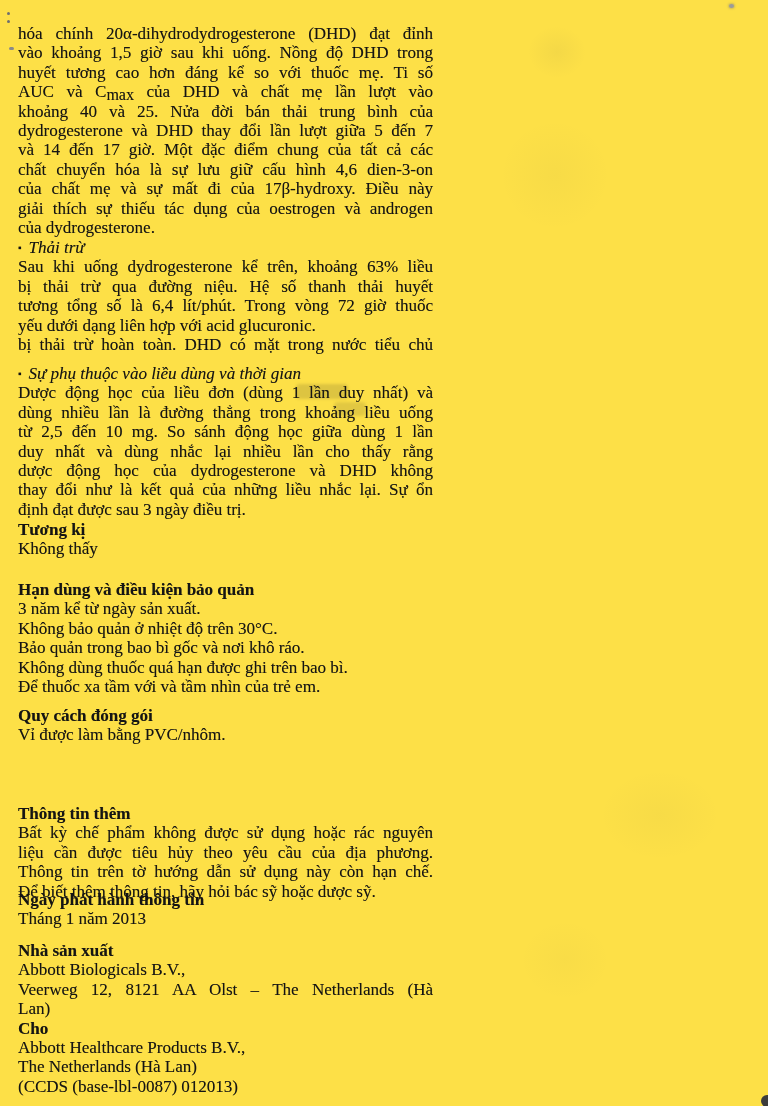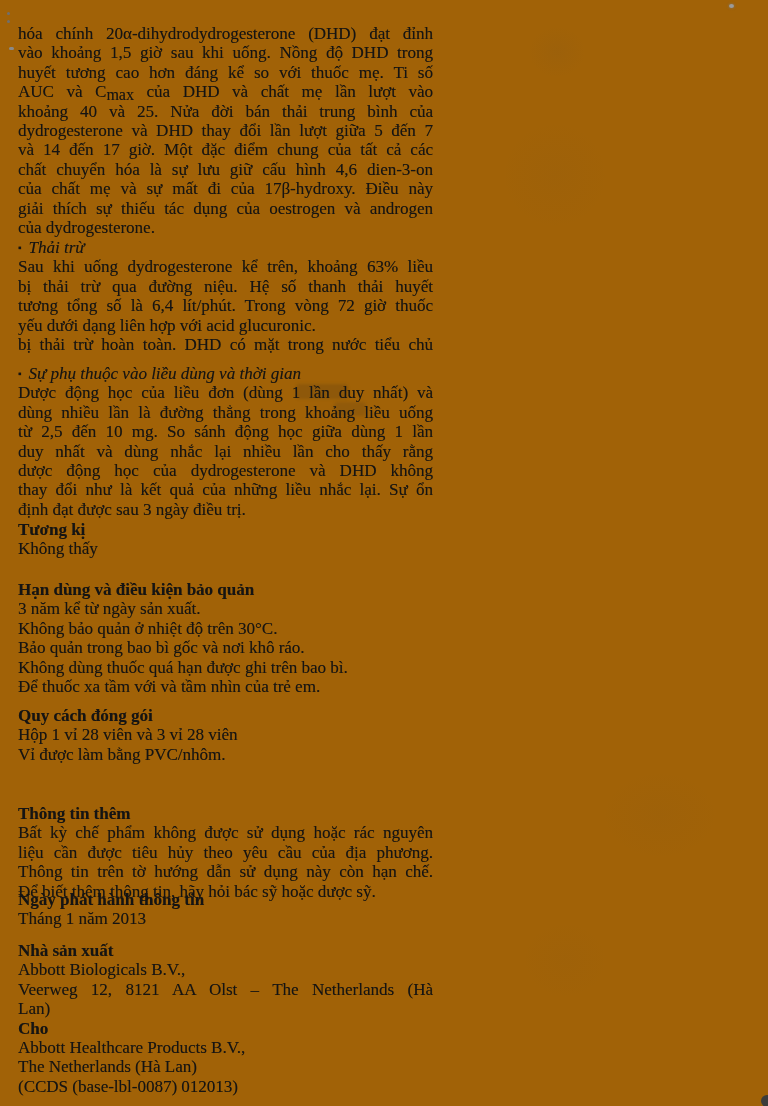--- a/index.html
+++ b/index.html
@@ -2,21 +2,21 @@
 <html><head>
 <meta charset="utf-8">
 <style>
   html,body{margin:0;padding:0;}
   body{
     width:768px;height:1106px;position:relative;overflow:hidden;
     background:#fdfdfd;
     font-family:"Liberation Serif", serif;
     color:#141414;
   }
-  .page{position:absolute;inset:0;background:#a16207;}
+  .page{position:absolute;inset:0;background:#fde047;}
   .sec{position:absolute;left:18px;width:415px;}
   .line{
     font-size:17px;line-height:19.4px;white-space:normal;
     text-shadow:0.25px 0.25px 0 rgba(0,0,0,0.35);
   }
   .j{text-align:justify;text-align-last:justify;}
   .l{text-align:left;}
   .heading{font-weight:bold;font-family:Liberation Serif, serif;}
   .iheading{font-style:italic;}
   .bullet{
@@ -101,21 +101,20 @@
     <div class="line l heading">Hạn dùng và điều kiện bảo quản</div>
     <div class="line l">3 năm kể từ ngày sản xuất.</div>
     <div class="line l">Không bảo quản ở nhiệt độ trên 30°C.</div>
     <div class="line l">Bảo quản trong bao bì gốc và nơi khô ráo.</div>
     <div class="line l">Không dùng thuốc quá hạn được ghi trên bao bì.</div>
     <div class="line l">Để thuốc xa tầm với và tầm nhìn của trẻ em.</div>
   </div>
 
   <div class="sec" style="top:706px">
     <div class="line l heading">Quy cách đóng gói</div>
-    <div class="line l">Hộp 1 vỉ 28 viên và 3 vỉ 28 viên</div>
     <div class="line l">Vỉ được làm bằng PVC/nhôm.</div>
   </div>
 
   <div class="sec" style="top:804px">
     <div class="line l heading">Thông tin thêm</div>
     <div class="line j">Bất kỳ chế phẩm không được sử dụng hoặc rác nguyên</div>
     <div class="line j">liệu cần được tiêu hủy theo yêu cầu của địa phương.</div>
     <div class="line j">Thông tin trên tờ hướng dẫn sử dụng này còn hạn chế.</div>
     <div class="line l">Để biết thêm thông tin, hãy hỏi bác sỹ hoặc dược sỹ.</div>
   </div>

